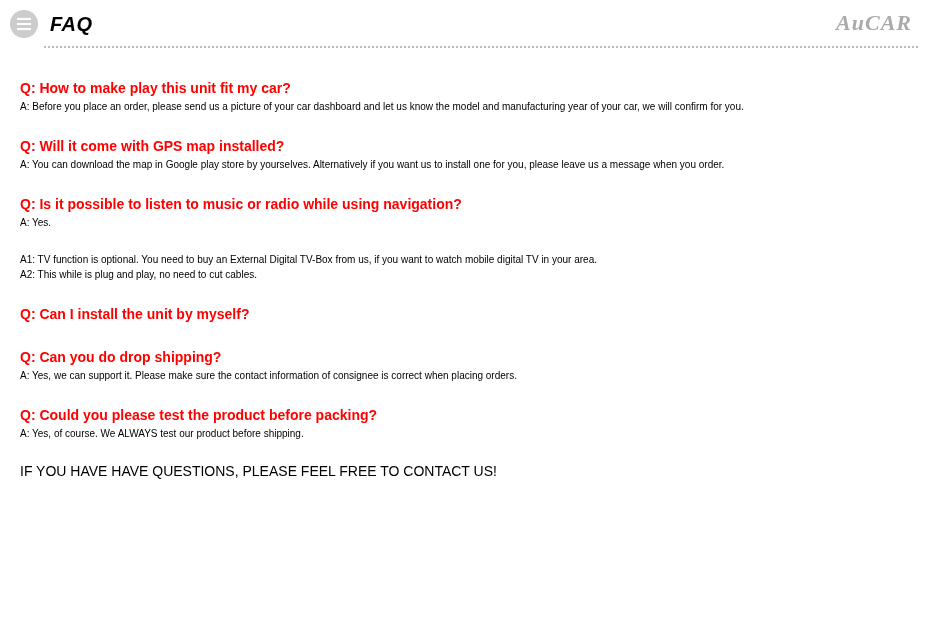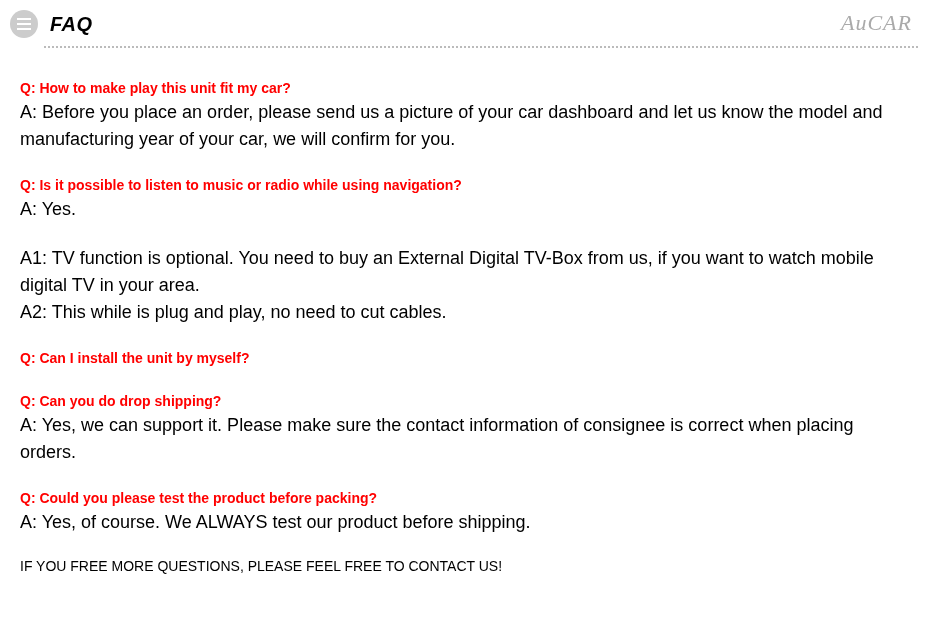--- a/index.html
+++ b/index.html
@@ -47,21 +47,21 @@
       font-weight: bold;
       font-style: italic;
       color: #000000;
       letter-spacing: 0.5px;
     }
     .brand-logo {
       position: absolute;
       right: 18px;
       top: 10px;
       font-size: 22px;
-      font-weight: normal;
+      font-weight: bold;
       font-style: italic;
       color: #aaaaaa;
       letter-spacing: 1px;
       font-family: Georgia, 'Times New Roman', serif;
     }
     .divider {
       margin: 0 10px 0 44px;
       height: 2px;
       background: repeating-linear-gradient(90deg, #bbbbbb 0, #bbbbbb 2px, transparent 2px, transparent 4px);
     }
@@ -72,21 +72,21 @@
       margin-bottom: 22px;
     }
     .question {
       color: #ff0000;
       font-weight: bold;
       font-size: 14px;
       line-height: 1.5;
     }
     .answer {
       color: #000000;
-      font-size: 18px;
+      font-size: 10px;
       line-height: 1.5;
     }
     .footer-note {
       color: #000000;
       font-size: 14px;
       font-weight: normal;
       margin-top: 22px;
     }
   </style>
 </head>
@@ -105,33 +105,37 @@
 </div>
 <div class="divider"></div>
 
 <div class="content">
   <div id="faq-list">
       <div class="faq-item">
         <div class="question">Q: How to make play this unit fit my car?</div>
         <div class="answer">A: Before you place an order, please send us a picture of your car dashboard and let us know the model and manufacturing year of your car, we will confirm for you.</div>
       </div>
       <div class="faq-item">
+        <div class="question">Q: Will it come with GPS map installed?</div>
+        <div class="answer">A: You can download the map in Google play store by yourselves. Alternatively if you want us to install one for you, please leave us a message when you order.</div>
+      </div>
+      <div class="faq-item">
         <div class="question">Q: Is it possible to listen to music or radio while using navigation?</div>
         <div class="answer">A: Yes.</div>
       </div>
       <div class="faq-item">
         <div class="answer">A1: TV function is optional. You need to buy an External Digital TV-Box from us, if you want to watch mobile digital TV in your area.</div>
         <div class="answer">A2: This while is plug and play, no need to cut cables.</div>
       </div>
       <div class="faq-item">
         <div class="question">Q: Can I install the unit by myself?</div>
       </div>
       <div class="faq-item">
         <div class="question">Q: Can you do drop shipping?</div>
         <div class="answer">A: Yes, we can support it. Please make sure the contact information of consignee is correct when placing orders.</div>
       </div>
       <div class="faq-item">
         <div class="question">Q: Could you please test the product before packing?</div>
         <div class="answer">A: Yes, of course. We ALWAYS test our product before shipping.</div>
       </div>
     </div>
-  <div class="footer-note">IF YOU FREE MORE QUESTIONS, PLEASE FEEL FREE TO CONTACT US!</div>
+  <div class="footer-note">IF YOU HAVE HAVE QUESTIONS, PLEASE FEEL FREE TO CONTACT US!</div>
 </div>
 
 </body></html>

